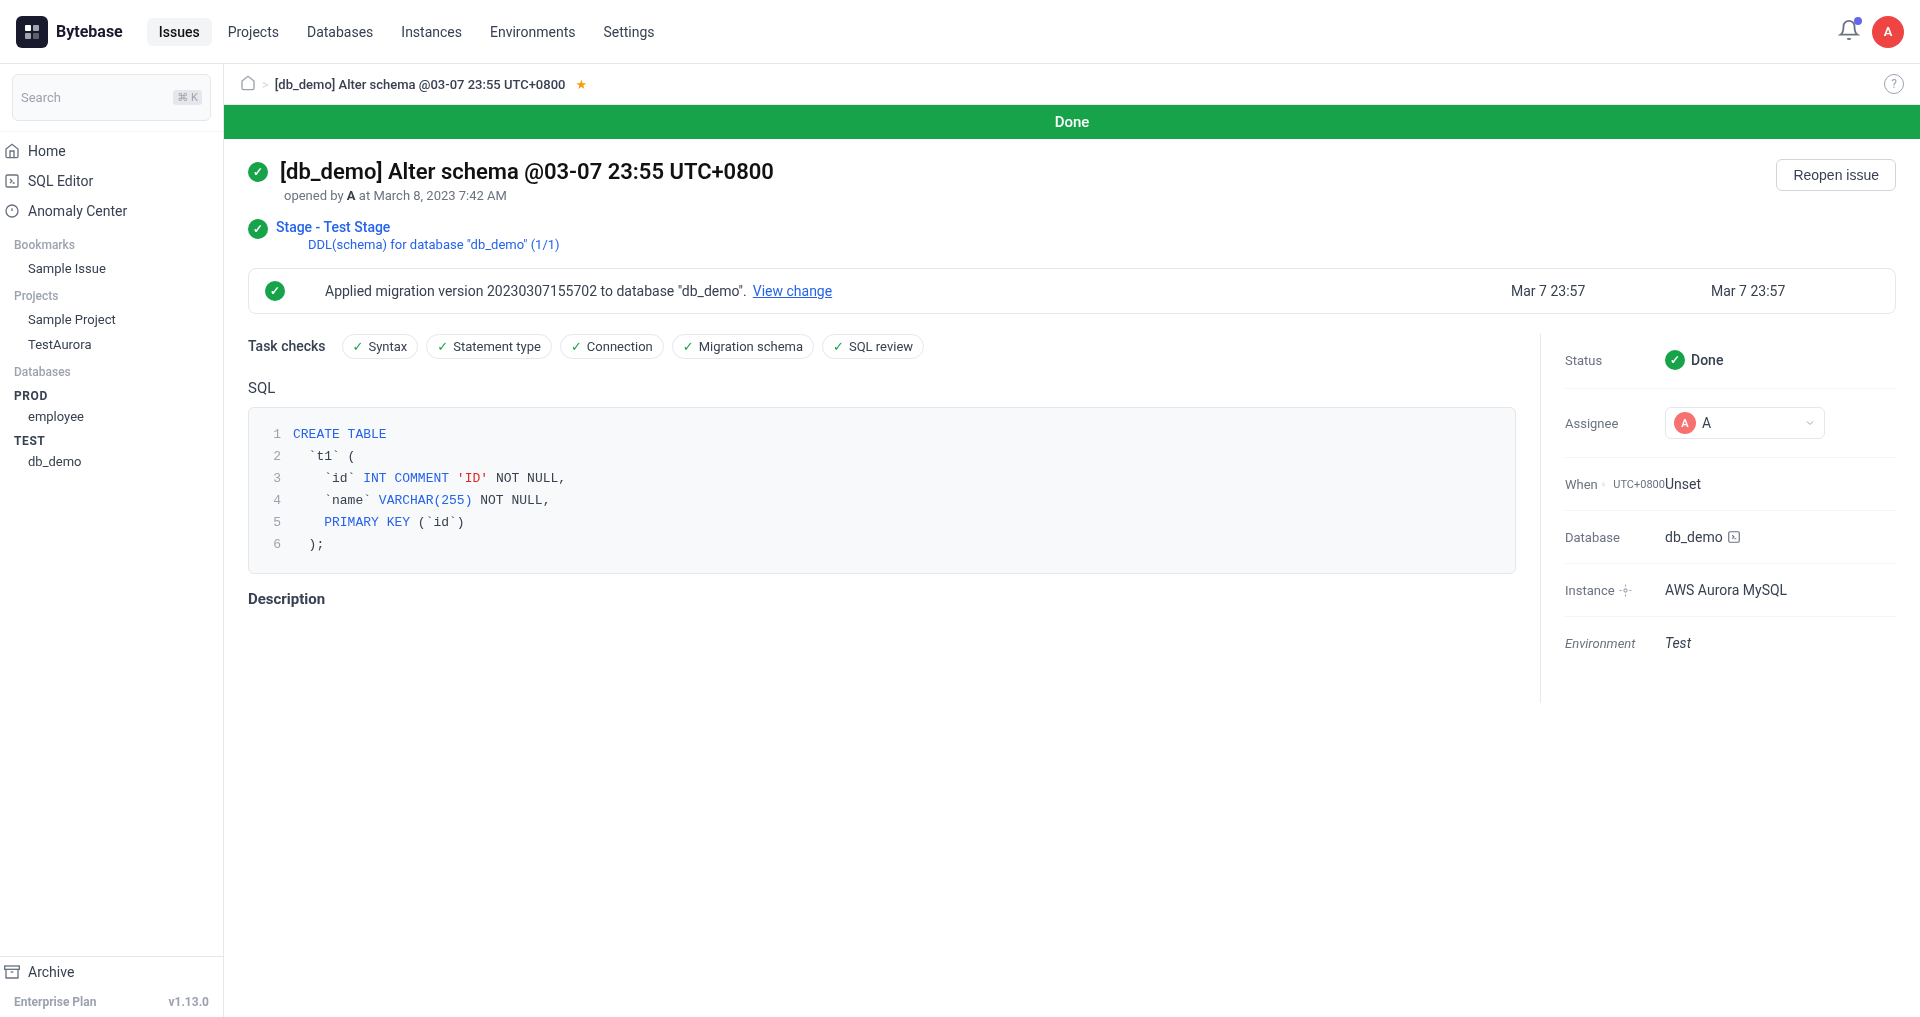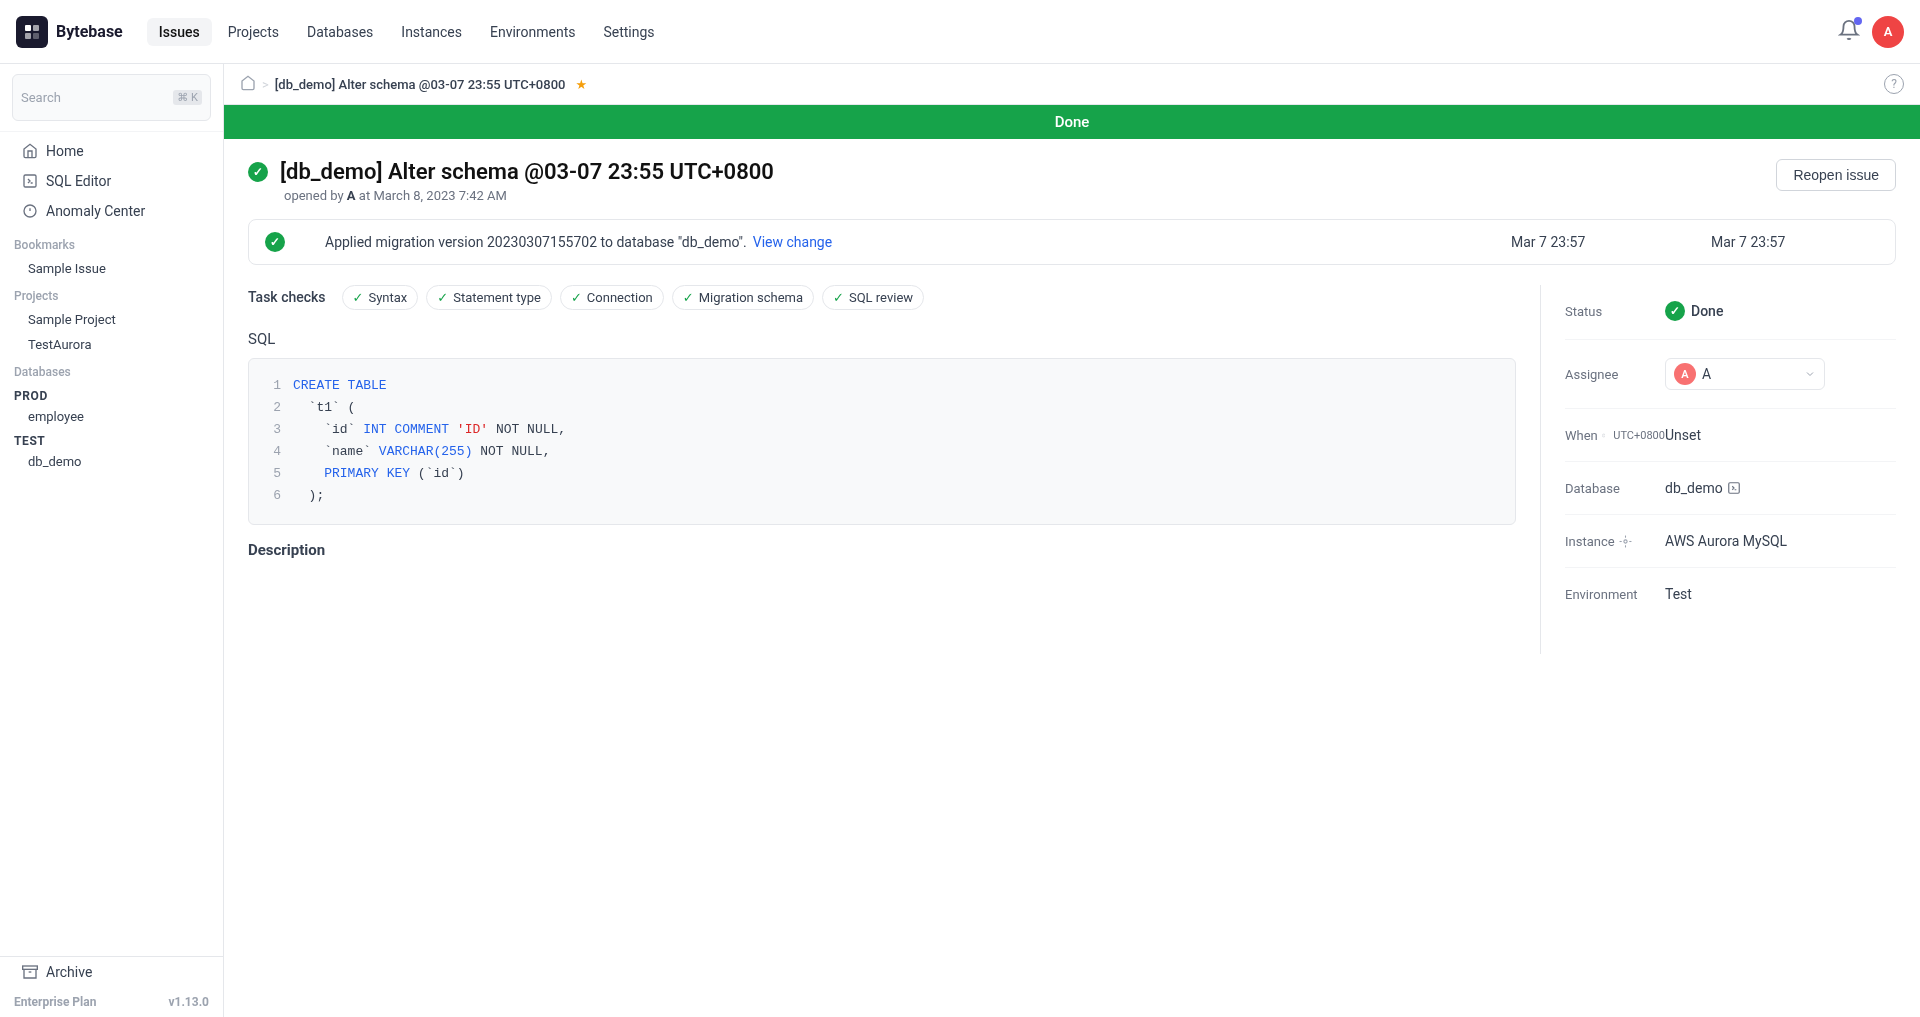--- a/index.html
+++ b/index.html
@@ -20,21 +20,21 @@
     
     .layout { display: flex; flex: 1; overflow: hidden; }
 
     
     .sidebar { width: 224px; background: #fff; border-right: 1px solid #e5e7eb; display: flex; flex-direction: column; overflow-y: auto; flex-shrink: 0; }
     .sidebar-search { padding: 10px 12px; border-bottom: 1px solid #f3f4f6; }
     .sidebar-search-box { display: flex; align-items: flex-start; justify-content: space-between; background: #f9fafb; border: 1px solid #e5e7eb; border-radius: 6px; padding: 15px 8px; cursor: pointer; }
     .sidebar-search-text { color: #9ca3af; font-size: 13px; }
     .sidebar-search-kbd { font-size: 11px; color: #9ca3af; background: #e5e7eb; padding: 1px 4px; border-radius: 3px; }
     .sidebar-section { padding: 4px 0; }
-    .sidebar-item { display: flex; align-items: center; gap: 8px; padding: 7px 22px; cursor: pointer; color: #374151; font-size: 14px; border-radius: 0; }
+    .sidebar-item { display: flex; align-items: center; gap: 8px; padding: 7px 4px; cursor: pointer; color: #374151; font-size: 14px; border-radius: 0; }
     .sidebar-item svg { flex-shrink: 0; }
     .sidebar-group-label { font-size: 12px; color: #9ca3af; padding: 8px 14px 4px; font-weight: 500; text-transform: none; }
     .sidebar-sub-item { padding: 5px 14px 5px 28px; cursor: pointer; font-size: 13px; color: #374151; }
     .sidebar-db-label { font-size: 12px; font-weight: 700; color: #374151; padding: 6px 14px 2px; text-transform: uppercase; letter-spacing: 0.05em; }
     .sidebar-db-item { padding: 4px 14px 4px 28px; cursor: pointer; font-size: 13px; color: #374151; }
     .sidebar-spacer { flex: 1; }
     .sidebar-bottom { border-top: 1px solid #e5e7eb; }
     .sidebar-footer { padding: 8px 14px; font-size: 12px; color: #9ca3af; display: flex; justify-content: space-between; font-weight: bold; }
 
     
@@ -64,21 +64,21 @@
     .stage-sub { color: #2563eb; font-size: 13px; cursor: pointer; margin-top: 2px; margin-left: 32px; }
     .stage-header { display: flex; align-items: flex-start; gap: 8px; }
 
     
     .task-table { margin: 0 24px 20px; border: 1px solid #e5e7eb; border-radius: 8px; overflow: hidden; }
     .task-table-header { display: grid; grid-template-columns: 60px 1fr 200px 200px; background: #f9fafb; border-bottom: 1px solid #e5e7eb; }
     .task-table-cell { padding: 10px 16px; font-size: 13px; color: #6b7280; font-weight: 500; }
     .task-table-row { display: grid; grid-template-columns: 60px 1fr 200px 200px; border-bottom: 1px solid #e5e7eb; }
     .task-table-row:last-child { border-bottom: none; }
     .task-cell { padding: 12px 16px; font-size: 14px; color: #374151; display: flex; align-items: center; }
-    .view-change-link { color: #2563eb; cursor: pointer; margin-left: 6px; }
+    .view-change-link { color: #2563eb; cursor: pointer; margin-left: 6px; text-decoration: underline; }
 
     
     .two-col { display: flex; gap: 0; padding: 0 0 20px; }
     .col-left { flex: 1; padding: 0 24px; }
     .col-right { width: 380px; padding: 16px 24px; border-left: 1px solid #e5e7eb; }
     .checks-row { display: flex; flex-wrap: wrap; gap: 8px; }
     .check-tag { display: flex; align-items: center; gap: 5px; padding: 4px 10px; border: 1px solid #e5e7eb; border-radius: 20px; font-size: 13px; color: #374151; background: #fff; }
     .check-tag-icon { color: #16a34a; }
 
     
@@ -92,21 +92,21 @@
     .sql-num { color: #9ca3af; user-select: none; min-width: 16px; text-align: right; }
     .kw-blue { color: #2563eb; }
     .kw-red { color: #dc2626; }
     .kw-default { color: #374151; }
 
     
     .description-label { font-size: 15px; font-weight: 700; color: #374151; margin-top: 16px; }
 
     
     .right-row { display: flex; align-items: center; margin-bottom: 18px; padding-bottom: 18px; border-bottom: 1px solid #f3f4f6; }
-    .right-row:last-child { border-bottom: none; }
+    .right-row:last-child { border-bottom: none; font-style: italic; }
     .right-label { width: 100px; font-size: 13px; color: #6b7280; flex-shrink: 0; display: flex; align-items: center; gap: 4px; }
     .right-value { font-size: 14px; color: #374151; display: flex; align-items: center; gap: 6px; }
     .status-done { display: flex; align-items: center; gap: 6px; font-weight: 500; }
     .assignee-select { display: flex; align-items: center; gap: 8px; border: 1px solid #e5e7eb; border-radius: 6px; padding: 4px 8px; cursor: pointer; min-width: 160px; justify-content: space-between; }
     .assignee-avatar { width: 22px; height: 22px; background: #f87171; border-radius: 50%; display: flex; align-items: center; justify-content: center; font-size: 11px; color: #fff; font-weight: 600; }
     .db-link { color: #374151; display: flex; align-items: center; gap: 4px; }
 
     
     ::-webkit-scrollbar { width: 6px; height: 6px; }
     ::-webkit-scrollbar-track { background: transparent; }
@@ -238,20 +238,29 @@
           <div class="check-icon-inline"></div>
           <h1 class="issue-title">[db_demo] Alter schema @03-07 23:55 UTC+0800</h1>
         </div>
         <div class="issue-meta">
           <span>opened by</span>&nbsp;<strong>A</strong>&nbsp;<span>at March 8, 2023 7:42 AM</span>
         </div>
       </div>
       <button class="reopen-btn">Reopen issue</button>
     </div>
 
+    <div class="stage-section">
+      <div class="stage-header">
+        <div class="check-icon-inline"></div>
+        <div>
+          <div class="stage-link">Stage - Test Stage</div>
+          <div class="stage-sub">DDL(schema) for database "db_demo" (1/1)</div>
+        </div>
+      </div>
+    </div>
 
     <div class="task-table">
       <div class="task-table-row">
         <div class="task-cell">
           <div class="check-icon-inline"></div>
         </div>
         <div class="task-cell">
           <span>Applied migration version 20230307155702 to database "db_demo".</span>
           <span class="view-change-link">View change</span>
         </div>

